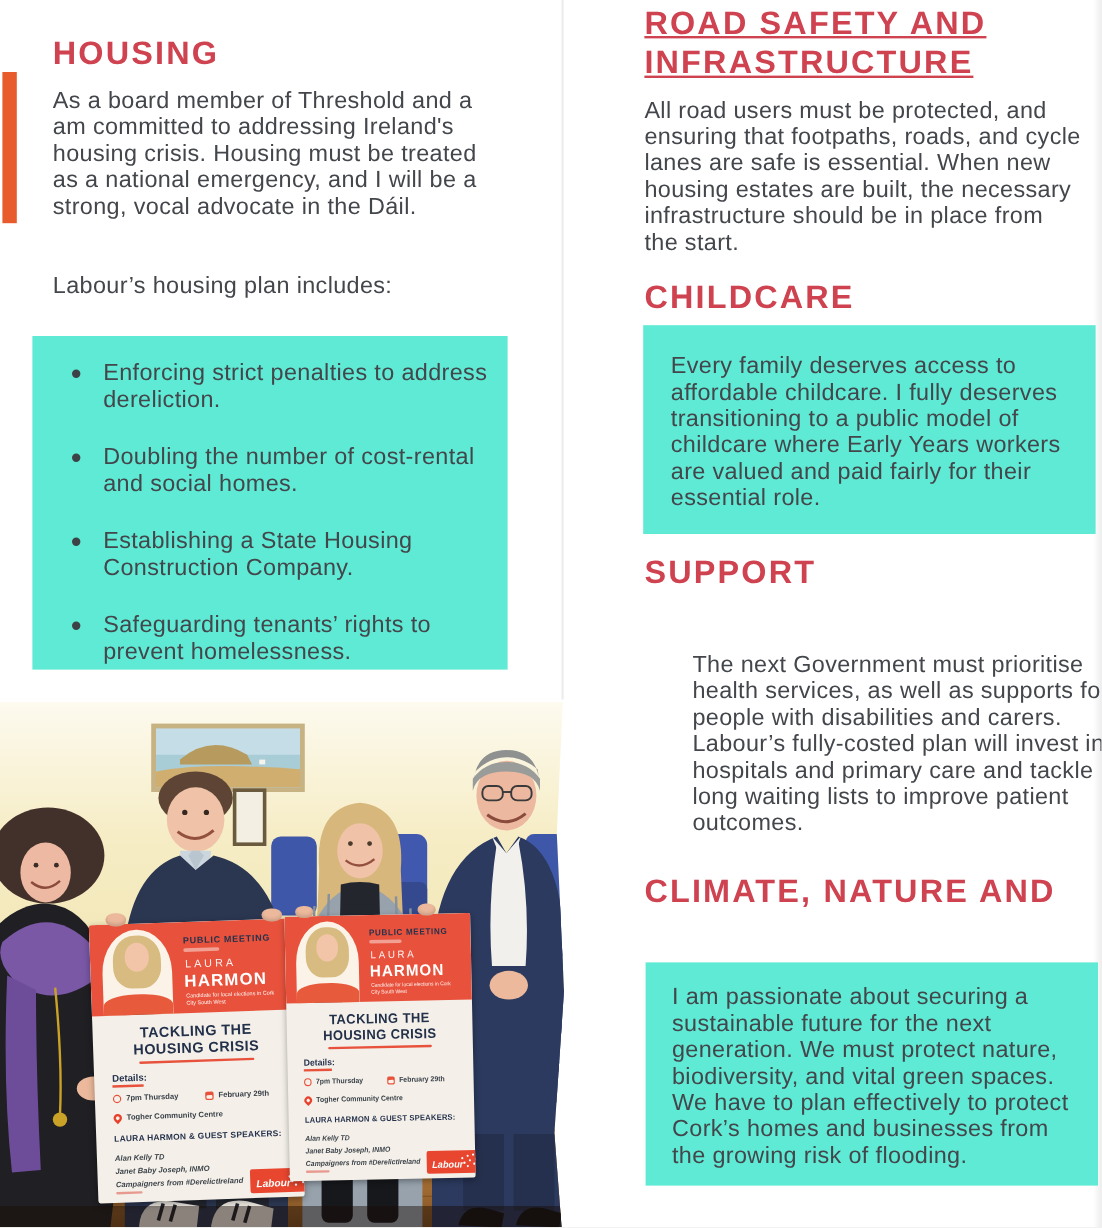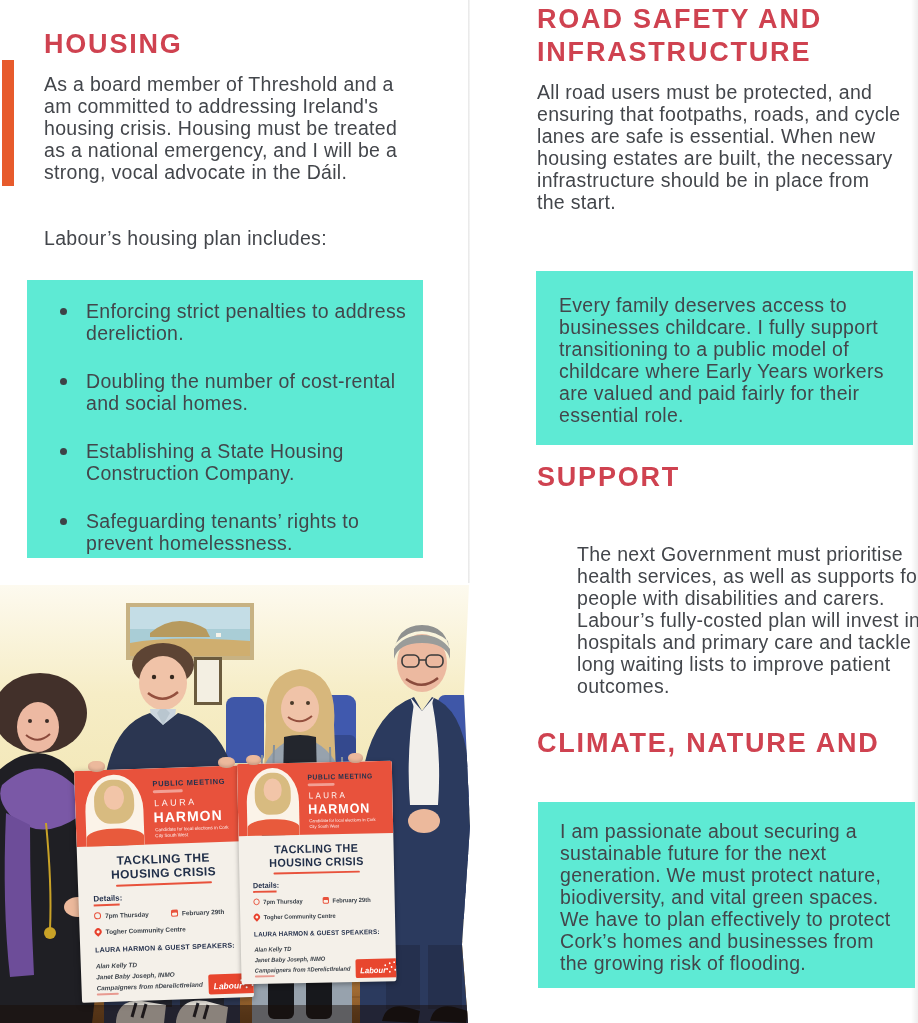--- a/index.html
+++ b/index.html
@@ -311,37 +311,38 @@
       <div class="p-speaker" style="top:203px;">Janet Baby Joseph, INMO</div>
       <div class="p-speaker" style="top:214px;">Campaigners from #DerelictIreland</div>
       <div class="p-footmark"></div>
       <div class="p-labour">
         <span>Labour</span>
         <span class="p-stars"></span>
       </div>
     </div>
   </div>
 
-  <div class="abs h-red" style="left:537px;top:3px;">
+  <div class="abs h-red" style="left:537px;top:3px;text-decoration:underline;">
     <div>ROAD SAFETY AND</div>
     <div>INFRASTRUCTURE</div>
   </div>
   <div class="abs body-txt" style="left:537px;top:81px;">
       <div>All road users must be protected, and</div>
       <div>ensuring that footpaths, roads, and cycle</div>
       <div>lanes are safe is essential. When new</div>
       <div>housing estates are built, the necessary</div>
       <div>infrastructure should be in place from</div>
       <div>the start.</div>
     </div>
 
+  <div class="abs h-red" style="left:537px;top:232px;">CHILDCARE</div>
   <div class="abs tint-box" style="left:536px;top:271px;width:377px;height:174px;"></div>
   <div class="abs body-txt" style="left:559px;top:294px;">
       <div>Every family deserves access to</div>
-      <div>businesses childcare. I fully support</div>
+      <div>affordable childcare. I fully deserves</div>
       <div>transitioning to a public model of</div>
       <div>childcare where Early Years workers</div>
       <div>are valued and paid fairly for their</div>
       <div>essential role.</div>
     </div>
 
   <div class="abs h-red" style="left:537px;top:460px;line-height:34px;">
     <div>SUPPORT</div>
   </div>
   <div class="abs body-txt" style="left:537px;top:543px;margin-left:40px;">

